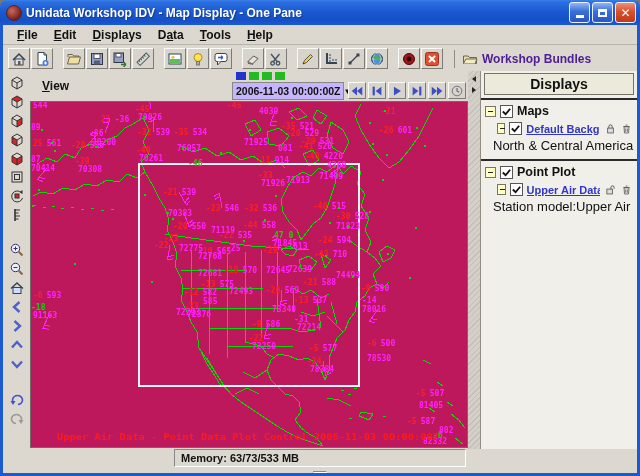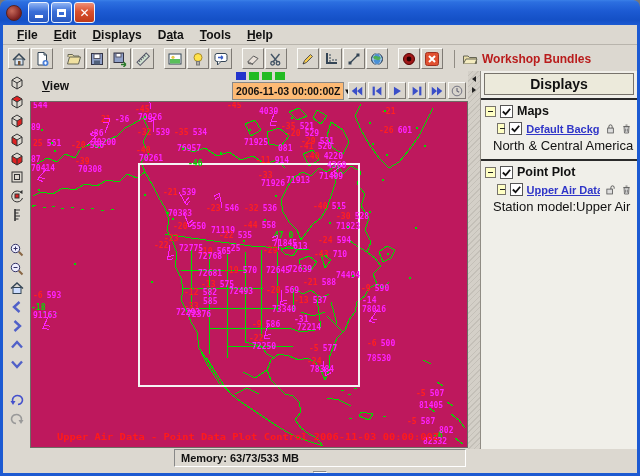--- a/index.html
+++ b/index.html
@@ -25,29 +25,29 @@
   .menubar{position:absolute;left:0;top:0;width:634px;height:20px;background:#dcd8d0;border-bottom:1px solid #b8b4ac;
     display:flex;align-items:center;padding-left:6px;box-sizing:border-box;}
   .menu-item{font-weight:bold;font-size:12px;color:#111;padding:2px 8px;}
   
   .toolbar{position:absolute;left:0;top:21px;width:634px;height:25px;background:#dcd8d0;display:flex;align-items:center;padding-left:5px;box-sizing:border-box;}
   .tb-btn{width:22px;height:21px;background:#d8d4cc;border:1px solid;border-color:#fbfbf8 #7e7a74 #7e7a74 #fbfbf8;
     box-sizing:border-box;display:flex;align-items:center;justify-content:center;margin-right:1px;}
   .tb-gap{margin-left:9px;}
   .tb-sep{width:1px;height:18px;background:#908c84;margin:0 7px 0 10px;}
   .bundle-wrap{display:flex;align-items:center;gap:4px;}
-  .bundle-label{font-weight:bold;font-size:12px;color:#b91c1c;}
+  .bundle-label{font-weight:bold;font-size:12px;color:#4c1d95;}
   
   .viewbar{position:absolute;left:27px;top:46px;width:438px;height:30px;background:#dcd8d0;display:flex;align-items:center;box-sizing:border-box;}
   .viewbar .menus{display:flex;padding-left:4px;flex:1;}
   .anim{display:flex;align-items:flex-end;gap:4px;padding-right:2px;}
   .anim-left{display:flex;flex-direction:column;align-items:flex-start;}
   .anim-squares{display:flex;gap:3px;margin:0 0 2px 4px;}
   .anim-squares div{width:10px;height:8px;}
-  .time-combo{width:112px;height:18px;border:1px solid #888;background:#fdba74;display:flex;align-items:center;
+  .time-combo{width:112px;height:18px;border:1px solid #888;background:#c4b5fd;display:flex;align-items:center;
     font-size:10.5px;font-weight:bold;color:#111;padding:0 3px;box-sizing:border-box;white-space:nowrap;}
   .time-combo .arr{margin-left:3px;font-size:8px;color:#111;}
   .anim-buttons{display:flex;gap:2px;margin-bottom:1px;}
   .anim-btn{width:18px;height:17px;background:#d8d4cc;border:1px solid;border-color:#fbfbf8 #7e7a74 #7e7a74 #fbfbf8;
     box-sizing:border-box;display:flex;align-items:center;justify-content:center;}
   
   .leftbar{position:absolute;left:0;top:46px;width:27px;height:378px;background:#dcd8d0;display:flex;flex-direction:column;align-items:center;padding-top:2px;box-sizing:border-box;}
   .lb-btn{width:20px;height:18px;display:flex;align-items:center;justify-content:center;margin-bottom:1px;}
   .lb-spacer{height:16px;}
   
@@ -268,20 +268,21 @@
         <path d="M5,6 H11 L10.5,13.5 H5.5 Z" fill="#eee" stroke="#555"></path>
         <path d="M4,5.5 H12 M6.8,3.8 H9.2 M7,8 V12 M9,8 V12" stroke="#555" fill="none"></path>
       </symbol>
   </defs>
 </svg>
 
 <div id="win">
 
   <div class="titlebar">
     <div class="app-icon"></div>
+    <div class="title-text">Unidata Workshop IDV - Map Display - One Pane</div>
     <div class="win-btn blue">
         <div class="glyph-min"></div>
       </div>
     <div class="win-btn blue">
         <div class="glyph-max"></div>
       </div>
     <div class="win-btn red">
         <span class="glyph-x">✕</span>
       </div>
   </div>

